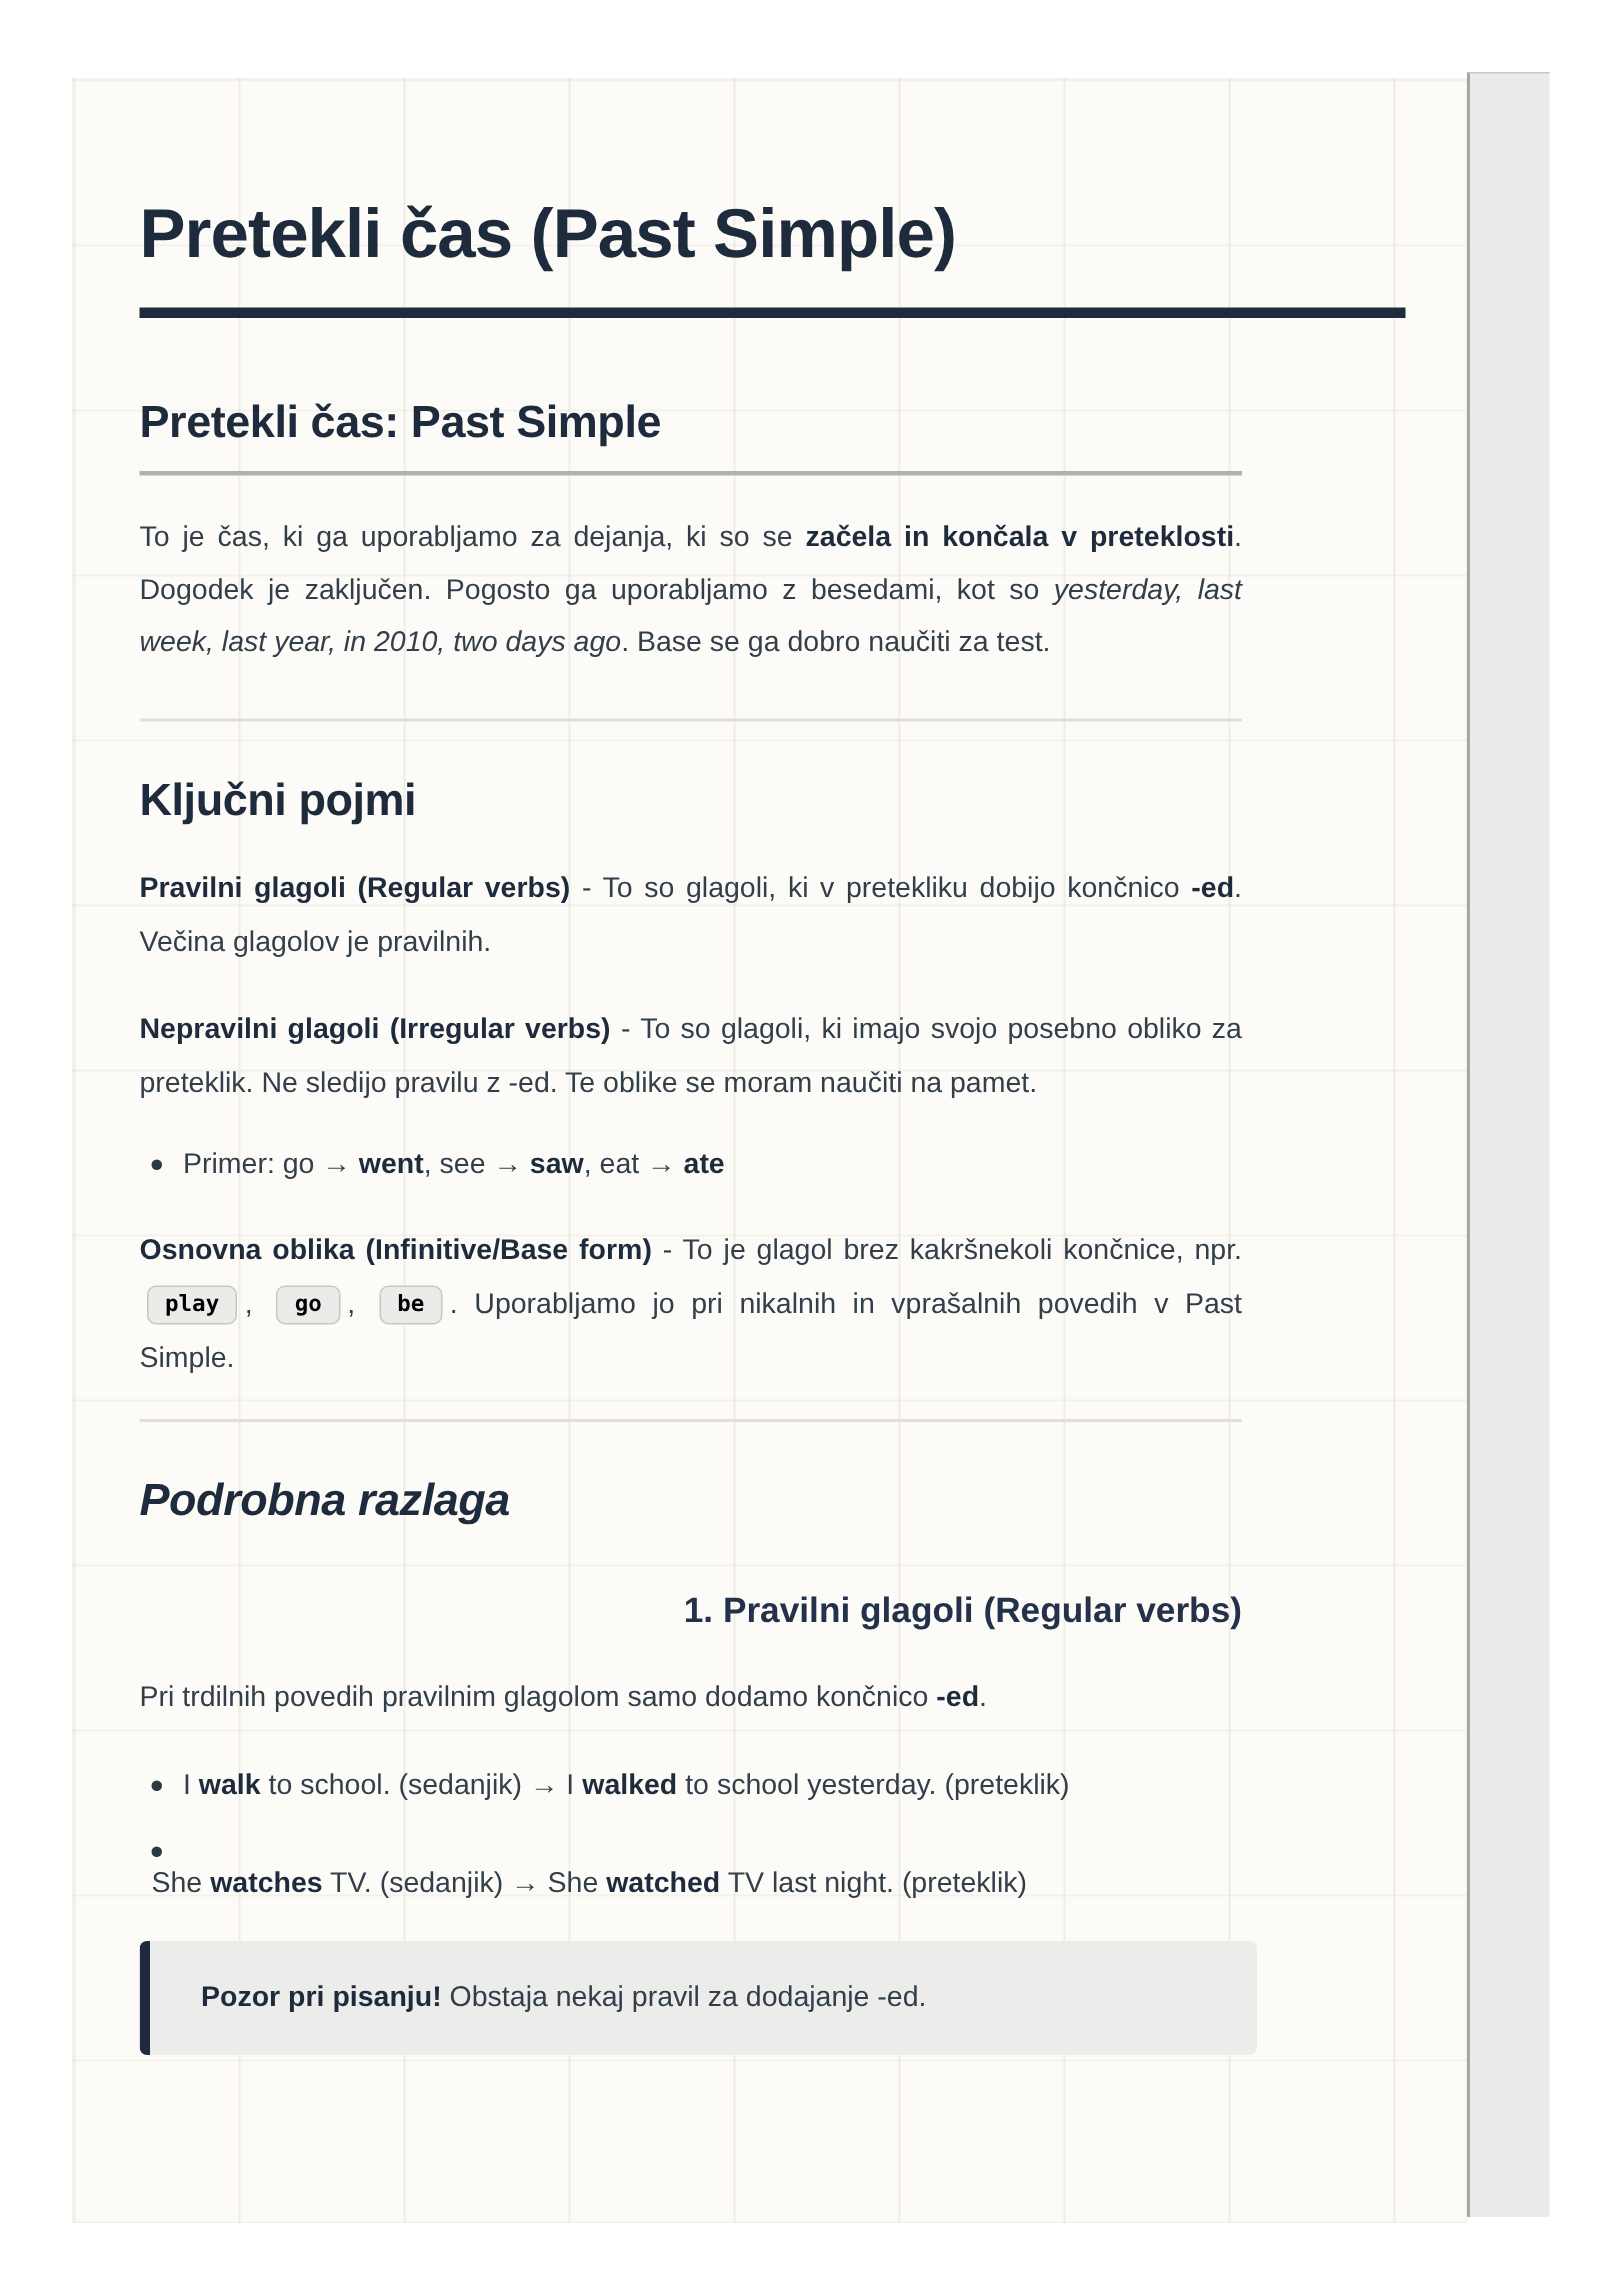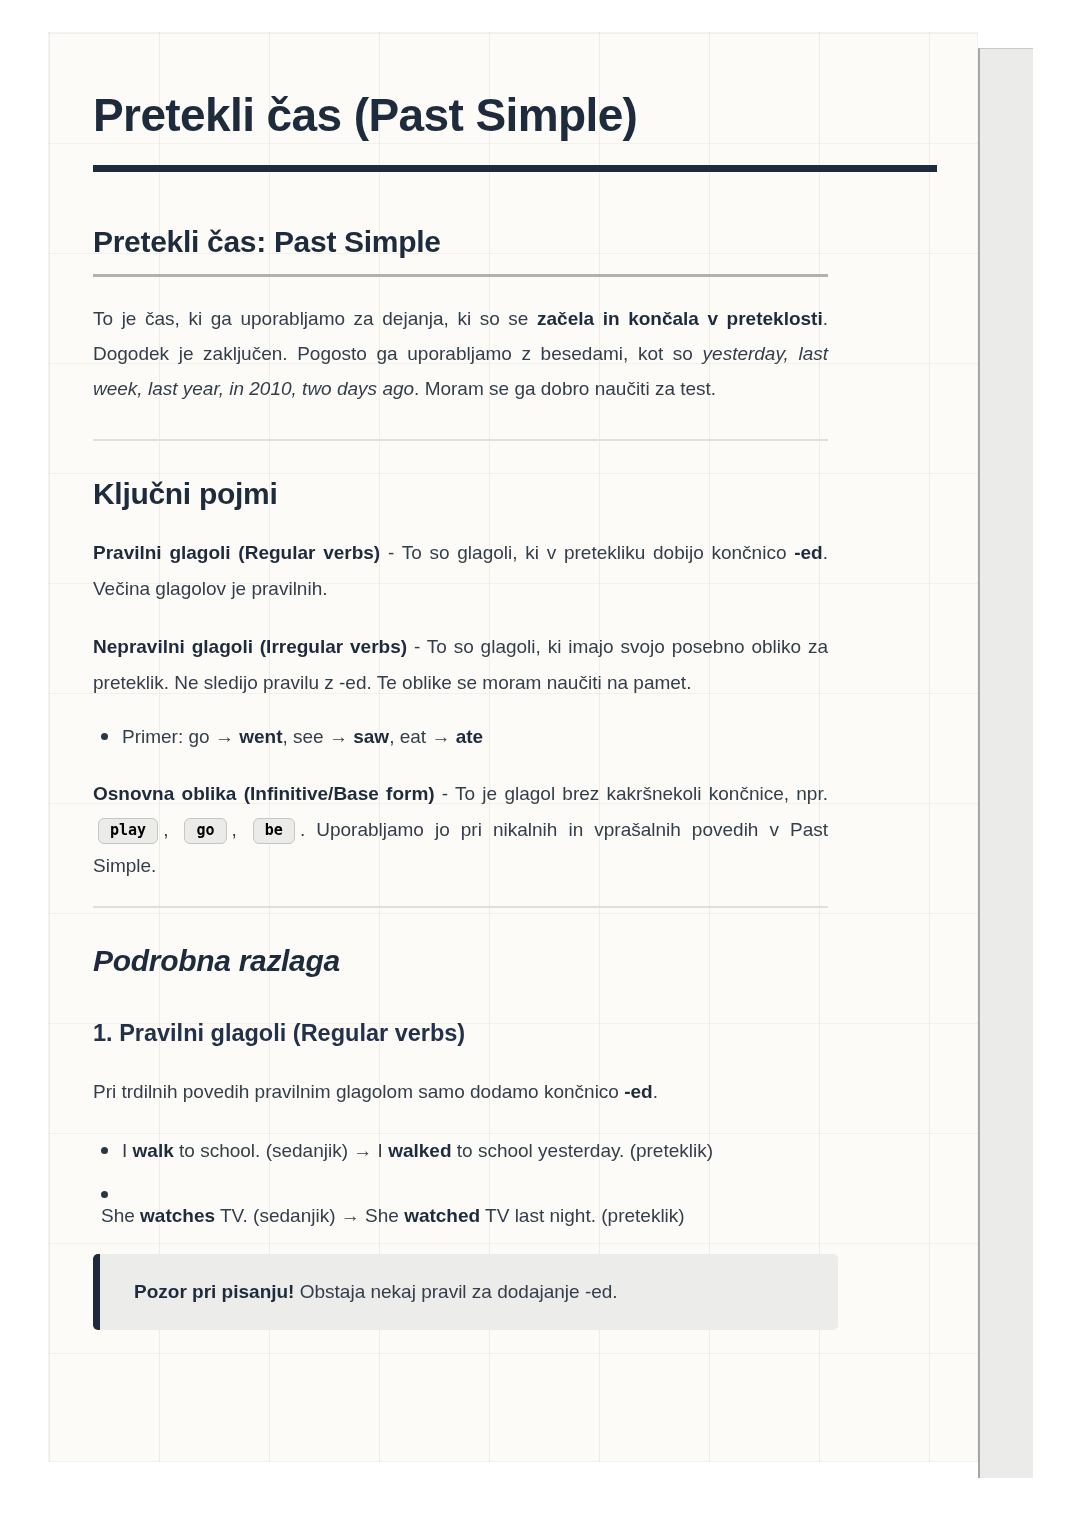--- a/index.html
+++ b/index.html
@@ -3,45 +3,45 @@
 <meta charset="utf-8">
 <style>
   html,body{margin:0;padding:0;}
   body{
     width:1080px;height:1528px;position:relative;overflow:hidden;
     background:#ffffff;
     font-family:"Liberation Sans",sans-serif;
     -webkit-font-smoothing:antialiased;
   }
   .page-card{
-    position:absolute;left:48px;top:32px;width:930px;height:1430px;
+    position:absolute;left:48px;top:52px;width:930px;height:1430px;
     box-sizing:border-box;
     background-color:#fcfbf7;
     background-image:
       linear-gradient(to right, rgba(210,205,190,.30) 1px, transparent 1px),
       linear-gradient(to bottom, rgba(210,205,190,.22) 1px, transparent 1px);
     background-size:110px 110px;
     border:1px solid rgba(0,0,0,0.03);
-    padding:56px 40px 0 44px;
+    padding:76px 40px 0 44px;
   }
   .doc-title{
     margin:0;font-size:46px;line-height:1.16;font-weight:800;
     letter-spacing:-0.6px;color:#1e2b3c;
   }
   .title-rule{width:844px;height:7px;background:#1e2b3c;margin-top:23px;}
   .content{width:735px;color:#333e4b;}
   h2{
     margin:0;font-size:30px;line-height:1.2;font-weight:800;
     letter-spacing:-0.3px;color:#1e2b3c;
   }
   .h2-overview{margin-top:52px;}
   .h2-rule{width:735px;height:3px;background:#b3b1ae;margin-top:14px;}
   h3{
     margin:0;font-size:23.5px;line-height:1.2;font-weight:700;
-    color:#23324a;margin-top:40px;
+    color:#23324a;margin-top:40px;text-align:right;
   }
   .para{
     margin:0;font-size:19px;line-height:35px;text-align:justify;
     color:#333e4b;
   }
   .para.tight{line-height:36px;}
   .seg-b{font-weight:700;color:#1e2b3c;}
   .seg-i{font-style:italic;}
   .seg-c{
     display:inline-block;
@@ -91,21 +91,21 @@
 <body>
 
 <div class="page-card">
   <h1 class="doc-title">Pretekli čas (Past Simple)</h1>
   <div class="title-rule"></div>
 
   <div class="content">
     <h2 class="h2-overview">Pretekli čas: Past Simple</h2>
     <div class="h2-rule"></div>
 
-    <p class="para intro"><span>To je čas, ki ga uporabljamo za dejanja, ki so se </span><span class="seg-b">začela in končala v preteklosti</span><span>. Dogodek je zaključen. Pogosto ga uporabljamo z besedami, kot so </span><span class="seg-i">yesterday, last week, last year, in 2010, two days ago</span><span>. Moram se ga dobro naučiti za test.</span></p>
+    <p class="para intro"><span>To je čas, ki ga uporabljamo za dejanja, ki so se </span><span class="seg-b">začela in končala v preteklosti</span><span>. Dogodek je zaključen. Pogosto ga uporabljamo z besedami, kot so </span><span class="seg-i">yesterday, last week, last year, in 2010, two days ago</span><span>. Base se ga dobro naučiti za test.</span></p>
 
     <div class="divider"></div>
 
     <h2 class="h2-key">Ključni pojmi</h2>
 
     <p class="para tight p-k1"><span class="seg-b">Pravilni glagoli (Regular verbs)</span><span> - To so glagoli, ki v pretekliku dobijo končnico </span><span class="seg-b">-ed</span><span>. Večina glagolov je pravilnih.</span></p>
 
 
     <p class="para tight p-k2"><span class="seg-b">Nepravilni glagoli (Irregular verbs)</span><span> - To so glagoli, ki imajo svojo posebno obliko za preteklik. Ne sledijo pravilu z -ed. Te oblike se moram naučiti na pamet.</span></p>
 

